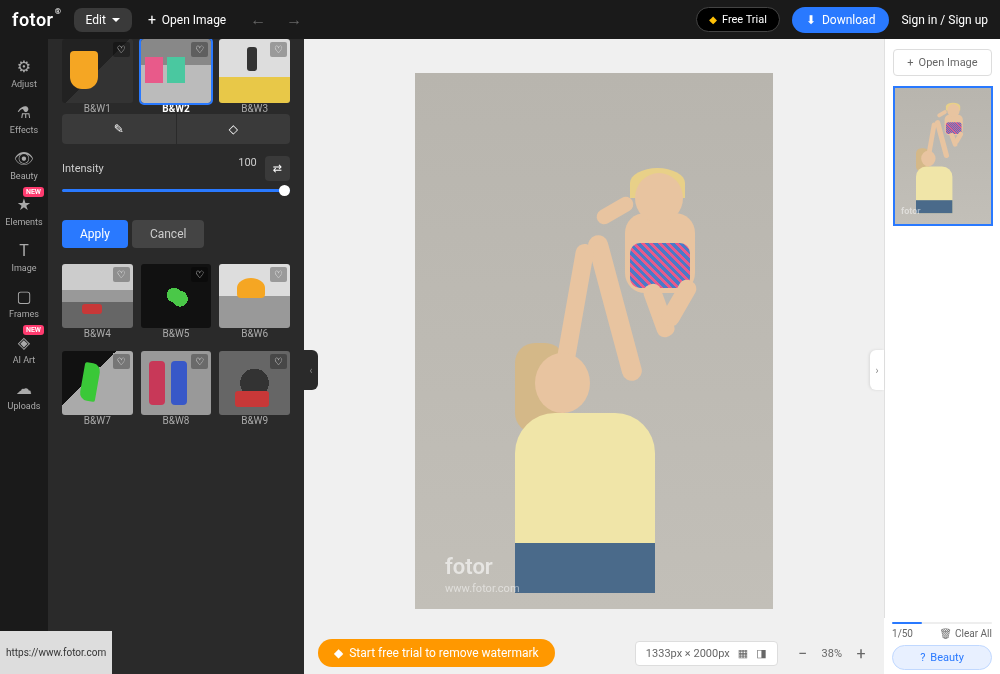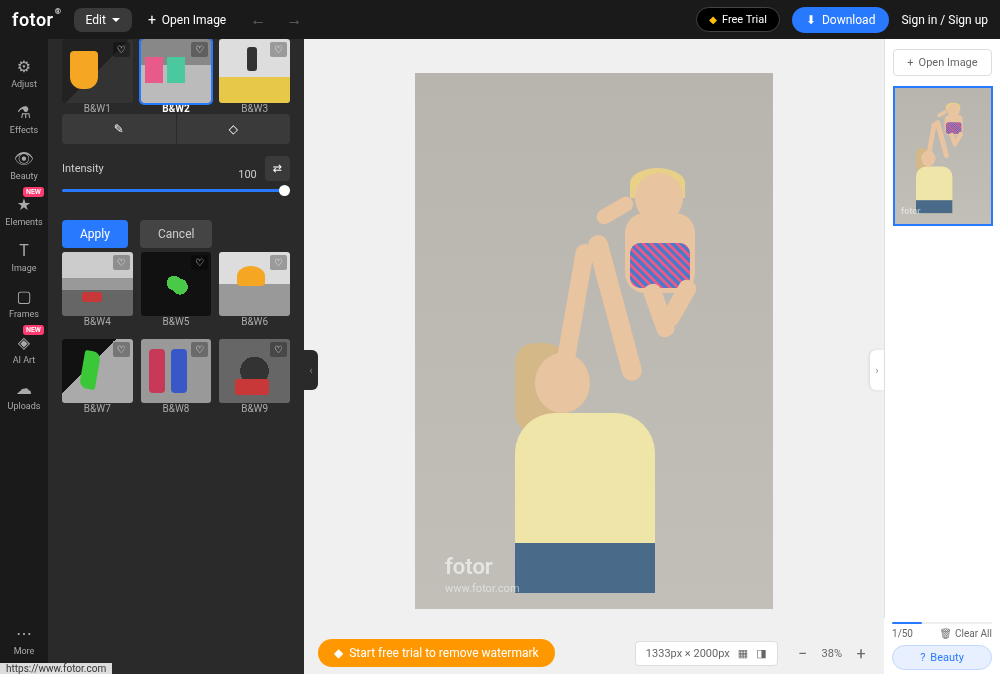--- a/index.html
+++ b/index.html
@@ -44,21 +44,21 @@
 .brush-btn:last-child{border-radius:0 4px 4px 0}
 .brush-icon{color:#fff;font-size:12px}
 .intensity-row{padding:0 14px;margin-bottom:16px}
 .intensity-header{display:flex;justify-content:space-between;align-items:center}
 .intensity-label{color:#ccc;font-size:11px}
 .intensity-value{color:#ccc;font-size:11px}
 .swap-btn{background:#3a3a3a;border:none;padding:6px 8px;border-radius:4px;color:#fff;cursor:pointer;margin-left:8px;font-size:11px}
 .slider-wrap{display:flex;align-items:center;gap:8px;margin-top:8px}
 .slider{flex:1;height:3px;background:#2979ff;border-radius:2px;position:relative}
 .slider-thumb{position:absolute;right:0;top:-4px;width:11px;height:11px;background:#fff;border-radius:50%}
-.action-row{display:flex;gap:12px;padding:12px 14px 4px}
+.action-row{display:flex;gap:4px;padding:12px 14px 16px}
 .apply-btn{background:#2979ff;color:#fff;border:none;padding:7px 18px;border-radius:4px;font-size:12px;cursor:pointer}
 .cancel-btn{background:#444;color:#ccc;border:none;padding:7px 18px;border-radius:4px;font-size:12px;cursor:pointer}
 .canvas-area{position:absolute;left:304px;top:39px;right:116px;bottom:0;background:#f0f0f0}
 .canvas-image{position:absolute;left:50%;top:34px;transform:translateX(-50%);width:358px;height:536px;background:linear-gradient(180deg,#b8b5ae 0%,#c2bfb8 100%)}
 .watermark{position:absolute;bottom:30px;left:30px;color:rgba(255,255,255,0.6);font-size:22px;font-weight:600}
 .watermark-url{position:absolute;bottom:14px;left:30px;color:rgba(255,255,255,0.5);font-size:11px}
 .figure{position:absolute;left:50px;top:90px;width:260px;height:430px}
 .mom{position:absolute;bottom:0;left:30px;width:180px;height:280px}
 .mom-body{position:absolute;bottom:0;left:20px;width:140px;height:180px;background:#f0e5a8;border-radius:40px 40px 0 0}
 .mom-jeans{position:absolute;bottom:0;left:20px;width:140px;height:50px;background:#4a6a8a}
@@ -88,21 +88,21 @@
 .dims-box{background:#fff;border:1px solid #ddd;padding:5px 10px;border-radius:4px;font-size:11px;color:#666;display:flex;align-items:center;gap:8px;margin-left:auto}
 .zoom-controls{display:flex;align-items:center;gap:10px;margin-left:6px}
 .zoom-btn{color:#666;font-size:16px;cursor:pointer;width:18px;text-align:center}
 .zoom-val{color:#666;font-size:11px}
 .right-bottom{position:absolute;right:0;bottom:0;width:116px;height:56px;background:#fff;display:flex;flex-direction:column;padding:4px 8px}
 .page-ind{display:flex;justify-content:space-between;align-items:center;font-size:10px;color:#666;padding:2px 0}
 .clear-all{display:flex;align-items:center;gap:3px;cursor:pointer}
 .support-btn{background:#e8f0ff;color:#2979ff;border:1px solid #c0d8ff;padding:5px 10px;border-radius:14px;font-size:11px;display:flex;align-items:center;justify-content:center;gap:5px;cursor:pointer;margin-top:4px}
 .hscroll{height:4px;background:#eee;border-radius:2px;margin-bottom:2px;position:relative}
 .hscroll-thumb{position:absolute;left:0;width:30%;height:100%;background:#2979ff;border-radius:2px}
-.url-status{position:absolute;left:0;bottom:0;background:#ddd;color:#333;font-size:10px;padding:0 6px;z-index:20}
+.url-status{position:absolute;left:0;bottom:0;background:#ddd;color:#333;font-size:10px;padding:16px 6px;z-index:20}
 
 .t-bw1{background:linear-gradient(135deg,#222 50%,#333 50%)}
 .t-bw1::after{content:"";position:absolute;left:8px;top:12px;width:28px;height:38px;background:#f5a623;border-radius:4px 4px 12px 12px}
 .t-bw2{background:linear-gradient(180deg,#888 40%,#bbb 40%)}
 .t-bw2::before{content:"";position:absolute;left:4px;top:18px;width:18px;height:26px;background:#e85a8a}
 .t-bw2::after{content:"";position:absolute;left:26px;top:18px;width:18px;height:26px;background:#4ac8a0}
 .t-bw3{background:linear-gradient(180deg,#ddd 60%,#e8c848 60%)}
 .t-bw3::after{content:"";position:absolute;left:28px;top:8px;width:10px;height:24px;background:#333;border-radius:3px}
 .t-bw4{background:linear-gradient(180deg,#ccc 40%,#999 40%,#999 60%,#666 60%)}
 .t-bw4::after{content:"";position:absolute;left:20px;bottom:14px;width:20px;height:10px;background:#c83838;border-radius:3px}
@@ -214,21 +214,21 @@
     <button class="brush-btn">
         <span class="brush-icon">✎</span>
       </button>
     <button class="brush-btn">
         <span class="brush-icon">◇</span>
       </button>
   </div>
   <div class="intensity-row">
     <div class="intensity-header">
       <span class="intensity-label">Intensity</span>
-      <div style="display:flex;align-items:flex-end">
+      <div style="display:flex;align-items:flex-start">
           <span class="intensity-value">100</span>
           <button class="swap-btn">⇄</button>
         </div>
     </div>
     <div class="slider-wrap">
         <div class="slider">
           <div class="slider-thumb"></div>
         </div>
       </div>
   </div>

